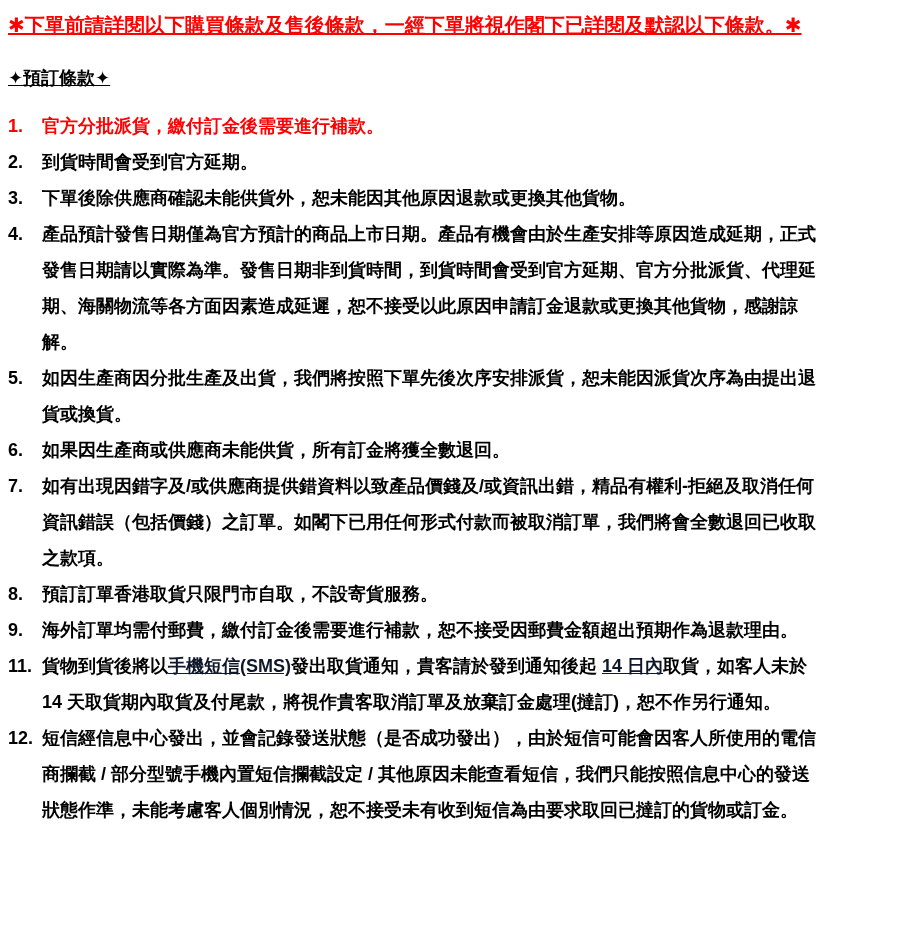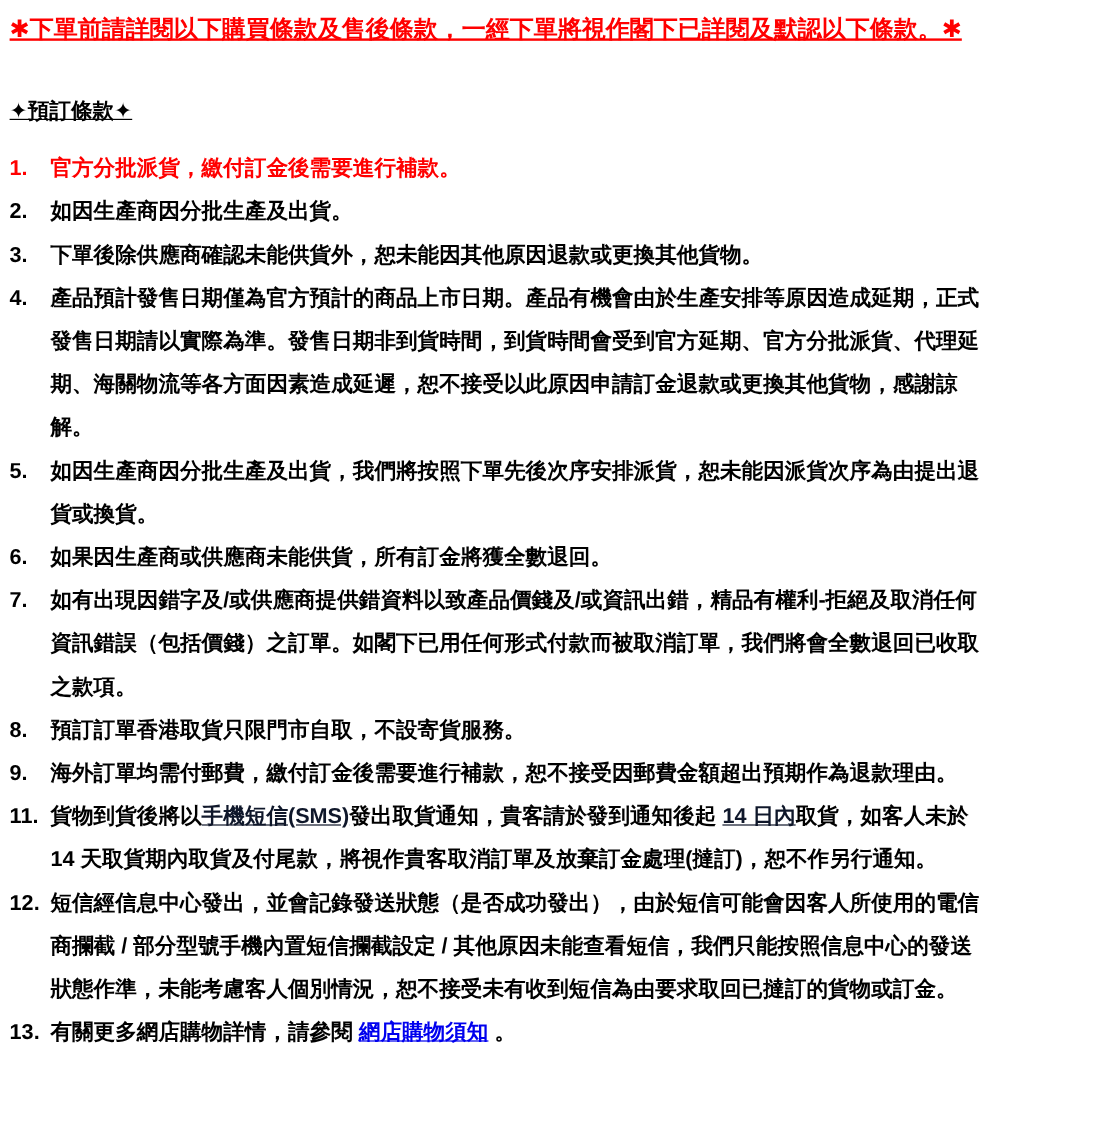--- a/index.html
+++ b/index.html
@@ -21,21 +21,21 @@
     text-decoration: underline;
     font-size: 20px;
     line-height: 26px;
     margin: 4px 0 0 0;
   }
   .section-title {
     color: #000000;
     text-decoration: underline;
     font-size: 18px;
     line-height: 24px;
-    margin: 42px 0 0 0;
+    margin: 28px 0 0 0;
   }
   .terms {
     margin-top: 18px;
     font-size: 18px;
   }
   .term-item {
     display: flex;
     align-items: flex-start;
     line-height: 36px;
   }
@@ -62,21 +62,21 @@
 
   <p class="section-title">✦預訂條款✦</p>
 
   <div class="terms">
       <div class="term-item">
         <span class="term-num seg-red">1.</span>
         <span class="term-text"><span class="seg-red">官方分批派貨，繳付訂金後需要進行補款。</span></span>
       </div>
       <div class="term-item">
         <span class="term-num">2.</span>
-        <span class="term-text"><span class="">如因生產商因分批生產及出貨。</span></span>
+        <span class="term-text"><span class="">到貨時間會受到官方延期。</span></span>
       </div>
       <div class="term-item">
         <span class="term-num">3.</span>
         <span class="term-text"><span class="">下單後除供應商確認未能供貨外，恕未能因其他原因退款或更換其他貨物。</span></span>
       </div>
       <div class="term-item">
         <span class="term-num">4.</span>
         <span class="term-text"><span class="">產品預計發售日期僅為官方預計的商品上市日期。產品有機會由於生產安排等原因造成延期，正式發售日期請以實際為準。發售日期非到貨時間，到貨時間會受到官方延期、官方分批派貨、代理延期、海關物流等各方面因素造成延遲，恕不接受以此原因申請訂金退款或更換其他貨物，感謝諒解。</span></span>
       </div>
       <div class="term-item">
@@ -100,18 +100,14 @@
         <span class="term-text"><span class="">海外訂單均需付郵費，繳付訂金後需要進行補款，恕不接受因郵費金額超出預期作為退款理由。</span></span>
       </div>
       <div class="term-item">
         <span class="term-num">11.</span>
         <span class="term-text"><span class="">貨物到貨後將以</span><span class="seg-red-underline">手機短信(SMS)</span><span class="">發出取貨通知，貴客請於發到通知後起 </span><span class="seg-red-underline">14 日內</span><span class="">取貨，如客人未於 14 天取貨期內取貨及付尾款，將視作貴客取消訂單及放棄訂金處理(撻訂)，恕不作另行通知。</span></span>
       </div>
       <div class="term-item">
         <span class="term-num">12.</span>
         <span class="term-text"><span class="">短信經信息中心發出，並會記錄發送狀態（是否成功發出），由於短信可能會因客人所使用的電信商攔截 / 部分型號手機內置短信攔截設定 / 其他原因未能查看短信，我們只能按照信息中心的發送狀態作準，未能考慮客人個別情況，恕不接受未有收到短信為由要求取回已撻訂的貨物或訂金。</span></span>
       </div>
-      <div class="term-item">
-        <span class="term-num">13.</span>
-        <span class="term-text"><span class="">有關更多網店購物詳情，請參閱 </span><a href="#" class="seg-link">網店購物須知</a><span class=""> 。</span></span>
-      </div>
     </div>
 </div>
 
 </body></html>

